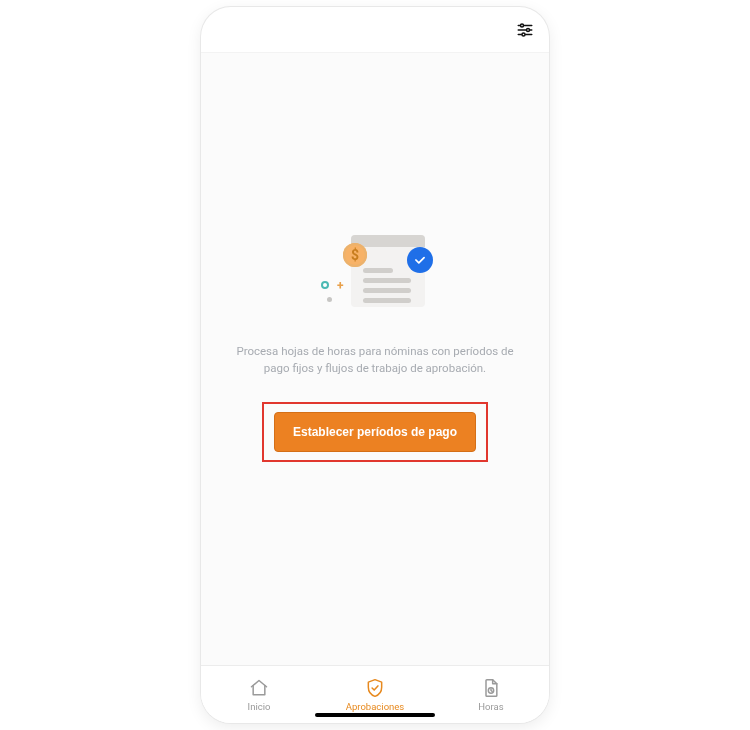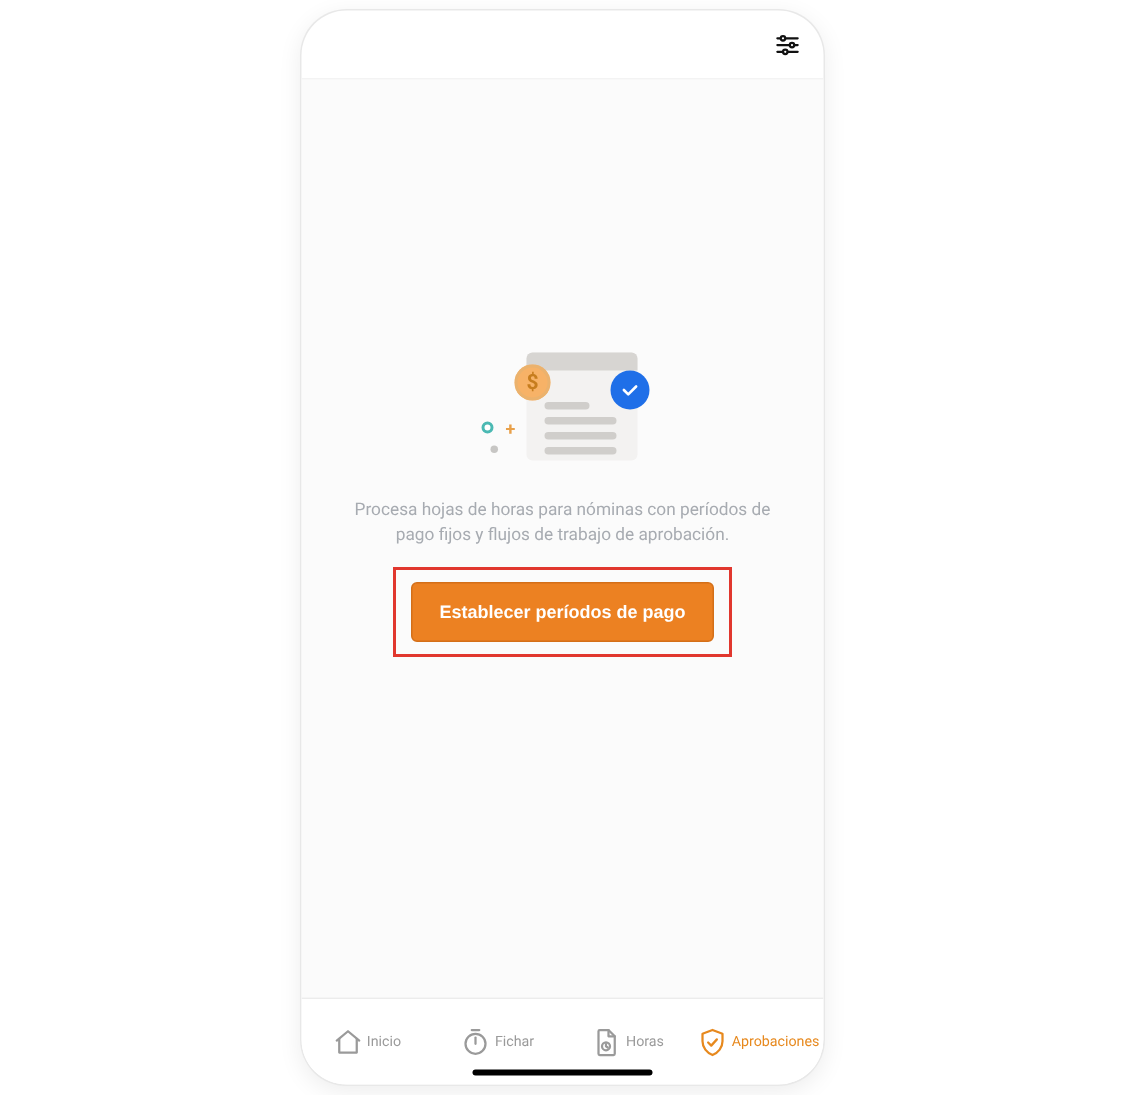--- a/index.html
+++ b/index.html
@@ -134,21 +134,21 @@
     font-size: 15px;
     font-weight: 700;
     color: #5d6369;
     margin-bottom: 8px;
   }
   .empty-sub{
     font-size: 11.5px;
     line-height: 1.45;
     color: #a7abb1;
     max-width: 300px;
-    margin: 0 auto;
+    margin: 12px auto;
   }
   .highlight-box{
     margin-top: 14px;
     border: 2px solid #e1372e;
     padding: 8px 10px;
     display:inline-block;
   }
   .cta-btn{
     background: #ec8122;
     color:#fff;
@@ -163,21 +163,21 @@
   
   .tabbar{
     height: 58px;
     border-top:1px solid #ececec;
     background:#ffffff;
     display:flex;
   }
   .tab{
     flex:1;
     display:flex;
-    flex-direction:row;
+    flex-direction:column;
     align-items:center;
     justify-content:center;
     gap:3px;
     color:#9a9a9a;
     font-size:9.5px;
   }
   .tab.active{ color:#e7891e; }
   .tab svg{ display:block; }
 
   .home-indicator{
@@ -236,41 +236,33 @@
     </div>
 
     <div class="tabbar">
       <div class="tab">
         <svg width="20" height="20" viewBox="0 0 24 24" fill="none" stroke="currentColor" stroke-width="1.8" stroke-linecap="round" stroke-linejoin="round">
           <path d="M3 10.5 12 3l9 7.5"></path>
           <path d="M5 9v11h14V9"></path>
         </svg>
         <span>Inicio</span>
       </div>
-      <div class="tab">
+      <div class="tab active">
         <svg width="20" height="20" viewBox="0 0 24 24" fill="none" stroke="currentColor" stroke-width="1.8" stroke-linecap="round" stroke-linejoin="round">
-          <circle cx="12" cy="13" r="8"></circle>
-          <line x1="12" y1="13" x2="12" y2="8"></line>
-          <line x1="9" y1="2" x2="15" y2="2"></line>
-        </svg>
-        <span>Fichar</span>
+          <path d="M12 2 4 5v6c0 5 3.4 9.3 8 11 4.6-1.7 8-6 8-11V5z"></path>
+          <polyline points="8.5 12 11 14.5 15.5 9.5"></polyline>
+        </svg>
+        <span>Aprobaciones</span>
       </div>
       <div class="tab">
         <svg width="20" height="20" viewBox="0 0 24 24" fill="none" stroke="currentColor" stroke-width="1.8" stroke-linecap="round" stroke-linejoin="round">
           <path d="M14 2H7a1 1 0 0 0-1 1v18a1 1 0 0 0 1 1h11a1 1 0 0 0 1-1V7z"></path>
           <path d="M14 2v5h5"></path>
           <circle cx="12" cy="15" r="3.2"></circle>
           <path d="M12 13.2V15l1.4 1"></path>
         </svg>
         <span>Horas</span>
       </div>
-      <div class="tab active">
-        <svg width="20" height="20" viewBox="0 0 24 24" fill="none" stroke="currentColor" stroke-width="1.8" stroke-linecap="round" stroke-linejoin="round">
-          <path d="M12 2 4 5v6c0 5 3.4 9.3 8 11 4.6-1.7 8-6 8-11V5z"></path>
-          <polyline points="8.5 12 11 14.5 15.5 9.5"></polyline>
-        </svg>
-        <span>Aprobaciones</span>
-      </div>
     </div>
 
     <div class="home-indicator"></div>
   </div>
 </div>
 
 </body></html>

